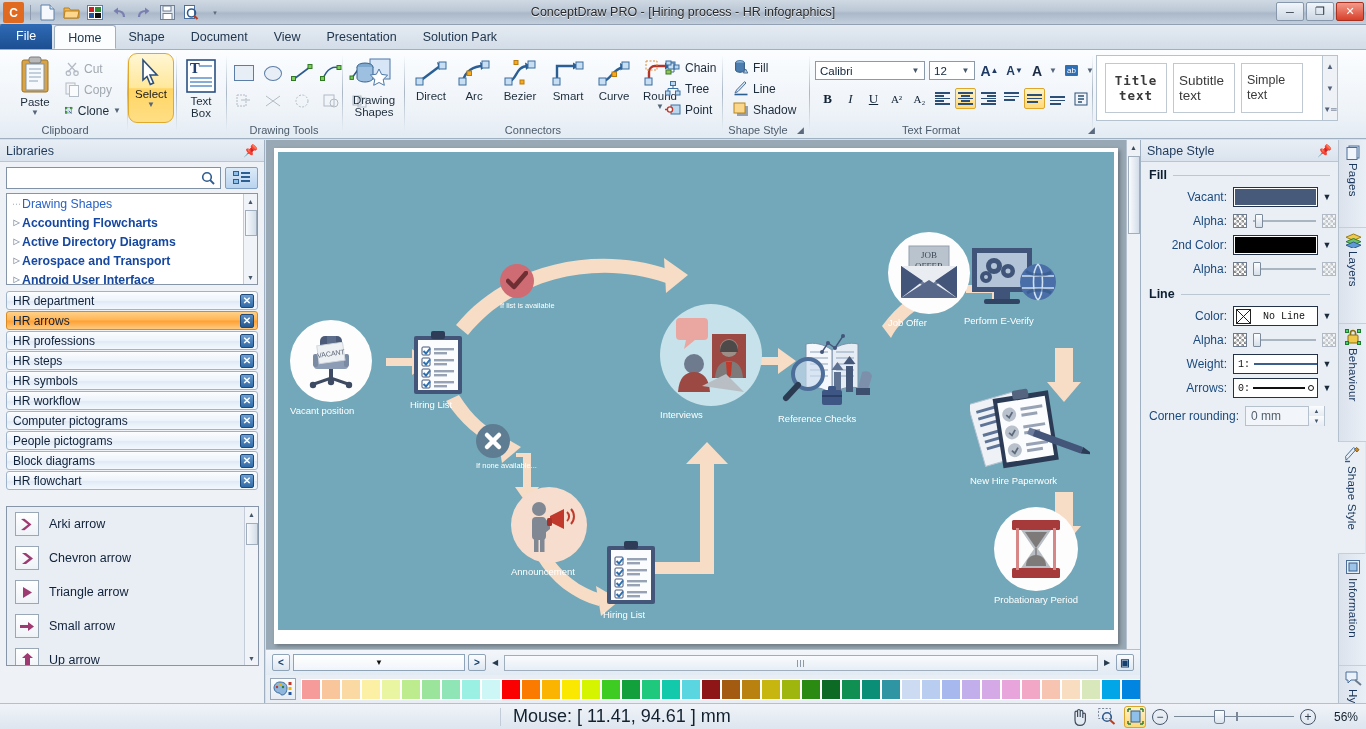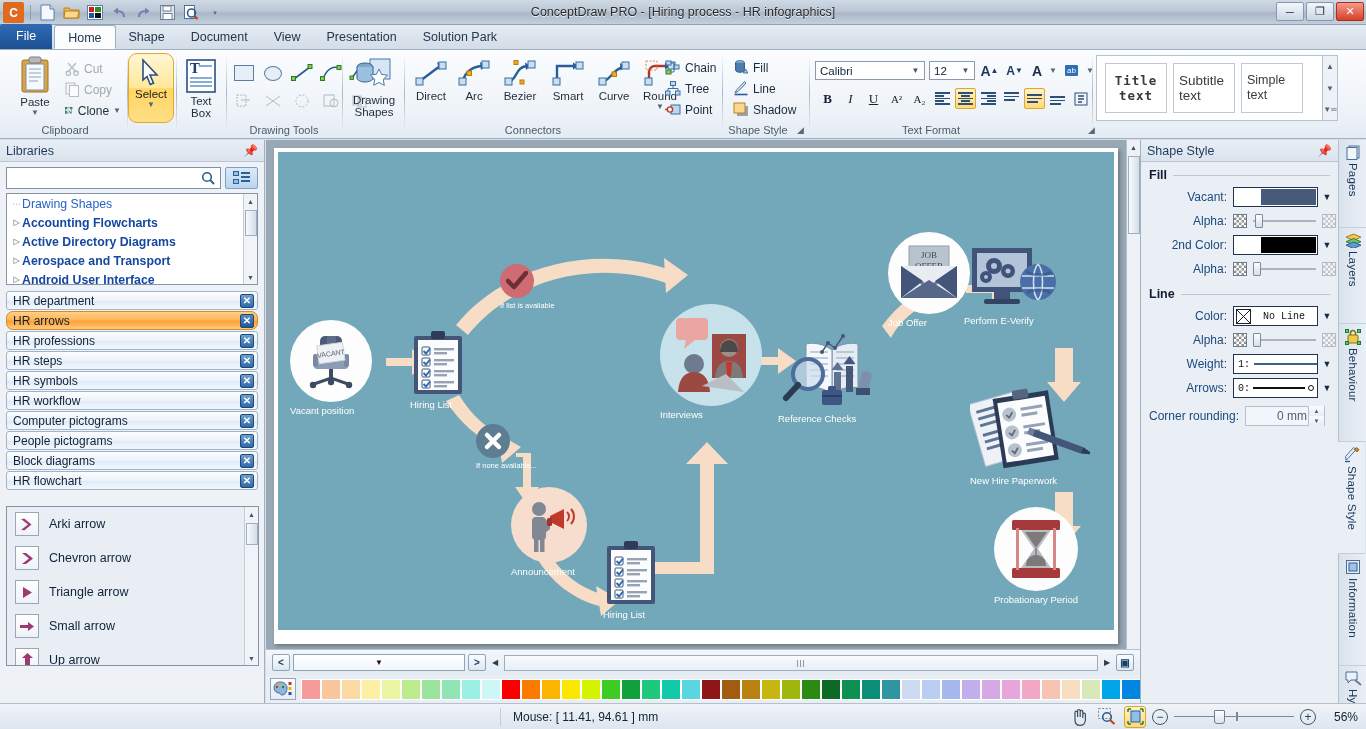--- a/index.html
+++ b/index.html
@@ -103,21 +103,21 @@
   .tri{ width:11px; text-align:center; font-size:8px; color:#8e9bab;}
   .dots{ width:11px; text-align:center; font-size:9px; color:#9aa6b5;}
   .vscroll{ position:absolute; right:0; top:0; width:14px; height:100%; background:#f0f3f7; border-left:1px solid #c3ccd8;}
   .vsb{ position:absolute; left:1px; width:12px; background:linear-gradient(to right,#f7fafd,#d3dde8); border:1px solid #9fadbd;}
   .vsarr{ position:absolute; left:0; width:13px;height:14px; display:flex;align-items:center;justify-content:center; font-size:7px; color:#45566a;}
 
   .libbuttons{ padding:6px 6px 0 6px; display:flex; flex-direction:column; gap:1px;}
   .libbtn{ height:19px; border:1px solid #9fb4cb; border-radius:3px;
      background:linear-gradient(to bottom,#fbfdff 0%,#edf3fa 50%,#dfe9f5 51%,#f3f8fd 100%);
      display:flex; align-items:center; padding:0 3px 0 6px; font-size:12px; color:#10223a;}
-  .libbtn.sel{ background:linear-gradient(to bottom,#ffd089 0%,#ffb554 48%,#ff9f33 52%,#ffcb80 100%); border-color:#d98a22;border-radius:7px;}
+  .libbtn.sel{ background:linear-gradient(to bottom,#ffd089 0%,#ffb554 48%,#ff9f33 52%,#ffcb80 100%); border-color:#d98a22;}
   .libbtn .lx{ margin-left:auto; width:14px;height:14px;background:linear-gradient(to bottom,#6f9fd0,#2f6aa8);
      border:1px solid #1d4a7a; border-radius:2px; color:#fff; font-size:10px; line-height:12px; text-align:center; font-weight:bold;}
   .libbtn.sel .lx{ background:linear-gradient(to bottom,#5a8cc0,#24588f);}
 
   .shapelist{ position:absolute; left:6px; top:366px; width:253px; height:160px; background:#e9eef5; border:1px solid #8795a8; overflow:hidden;}
   .shaperow{ height:34px; display:flex; align-items:center; gap:10px; padding-left:8px; font-size:12.5px; color:#10223a;}
   .shapeicon{ width:24px;height:24px;border:1px solid #9aa7b6;background:linear-gradient(to bottom,#ffffff,#eef2f7);
      display:flex;align-items:center;justify-content:center;}
 
   
@@ -145,41 +145,41 @@
   .palbtn{ width:26px;height:22px;border:1px solid #97a6b7;background:linear-gradient(to bottom,#fdfefe,#e6ecf3);display:flex;align-items:center;justify-content:center;}
   .swatches{ display:flex; margin-left:5px;}
   .sw{ width:20px;height:21px;border:1px solid #ffffff;}
 
   
   .rightpanel{ position:absolute; left:1140px; top:140px; width:226px; height:563px; background:#eaeff5; border-left:1px solid #9fb0c2;}
   .sectlabel{ font-size:12.5px; font-weight:bold; color:#0f1f33; }
   .hr{ height:1px; background:#bcc7d4; flex:1; margin-left:6px;}
   .frow{ display:flex; align-items:center; height:24px; padding-right:30px;}
   .flab{ width:84px; text-align:right; font-size:12px; color:#1b4a7e; padding-right:6px;}
-  .fctl{ flex:1; height:20px; border:1px solid #22324a; background:#fff; display:flex; align-items:center;padding-left:26px;}
+  .fctl{ flex:1; height:20px; border:1px solid #22324a; background:#fff; display:flex; align-items:center;}
   .fswatch{ flex:1; height:16px; margin:1px;}
   .cbarr{ width:18px;height:20px;display:flex;align-items:center;justify-content:center;font-size:9px;color:#1a2a3d;}
   .checker{ width:14px;height:14px; background-image:linear-gradient(45deg,#888 25%,transparent 25%),linear-gradient(-45deg,#888 25%,transparent 25%),linear-gradient(45deg,transparent 75%,#888 75%),linear-gradient(-45deg,transparent 75%,#888 75%);
      background-size:5px 5px; background-position:0 0,0 2.5px,2.5px -2.5px,-2.5px 0; background-color:#fff; border:1px solid #6d7b8c;}
   .slider{ flex:1; height:14px; position:relative; margin:0 6px;}
   .strack{ position:absolute; left:0; right:0; top:6px; height:2px; background:#aab5c2;}
   .sthumb{ position:absolute; left:0; top:0; width:8px; height:14px; background:linear-gradient(to bottom,#fdfeff,#d6dfe9); border:1px solid #7c8b9c; border-radius:1px;}
   .spin{ width:16px;height:20px;border-left:1px solid #b6c1ce;display:flex;flex-direction:column;}
   .spin div{ flex:1;display:flex;align-items:center;justify-content:center;font-size:6px;color:#46566a;background:linear-gradient(to bottom,#fafcfe,#e6ecf4);}
 
   .sidetabs{ position:absolute; right:0; top:0; width:28px; height:563px; background:#dde5ee; border-left:1px solid #b4c0ce;}
   .stab{ width:28px; display:flex; flex-direction:column; align-items:center; padding-top:5px; border-bottom:1px solid #c5cfdb; background:linear-gradient(to left,#eaf0f6,#dae2ec);}
   .stab.active{ background:#eaeff5; border-left:2px solid #eaeff5; margin-left:-2px;}
   .stabtxt{ writing-mode:vertical-rl; font-size:11.5px; color:#18355c; margin-top:3px; letter-spacing:.2px;}
 
   
   .statusbar{ position:absolute; left:0; top:703px; width:1366px; height:26px;
      background:linear-gradient(to bottom,#f0f4f9,#dde5ee); border-top:1px solid #b4c0ce; display:flex; align-items:center;}
   .stsep{ width:1px;height:18px;background:#c2ccd8;}
-  .statusmouse{ padding:0 12px; font-size:12px; color:#12212f;}
+  .statusmouse{ padding:0 12px; font-size:18px; color:#12212f;}
   .zoomctl{ display:flex; align-items:center; gap:6px; margin-left:auto; padding-right:8px;}
   .zbtn{ width:22px;height:22px;display:flex;align-items:center;justify-content:center;}
   .zbtn.on{ border:1px solid #d9a52a; border-radius:3px; background:linear-gradient(to bottom,#fff2c8,#ffd877);}
   .zcircle{ width:16px;height:16px;border:1.5px solid #46566a;border-radius:50%;display:flex;align-items:center;justify-content:center;font-size:12px;color:#32414f;line-height:1;}
   .ztrack{ width:120px; height:14px; position:relative;}
   .zline{ position:absolute; left:0; right:0; top:6px; height:1.5px; background:#7b8898;}
   .ztick{ position:absolute; left:62px; top:2px; width:1.5px; height:9px; background:#7b8898;}
   .zthumb{ position:absolute; left:40px; top:0; width:11px;height:14px;background:linear-gradient(to bottom,#fdfeff,#dce4ee); border:1px solid #6f7e90; border-radius:1px 1px 3px 3px;}
   .zpct{ font-size:12px;color:#12212f;width:36px;text-align:right;}
 </style>

